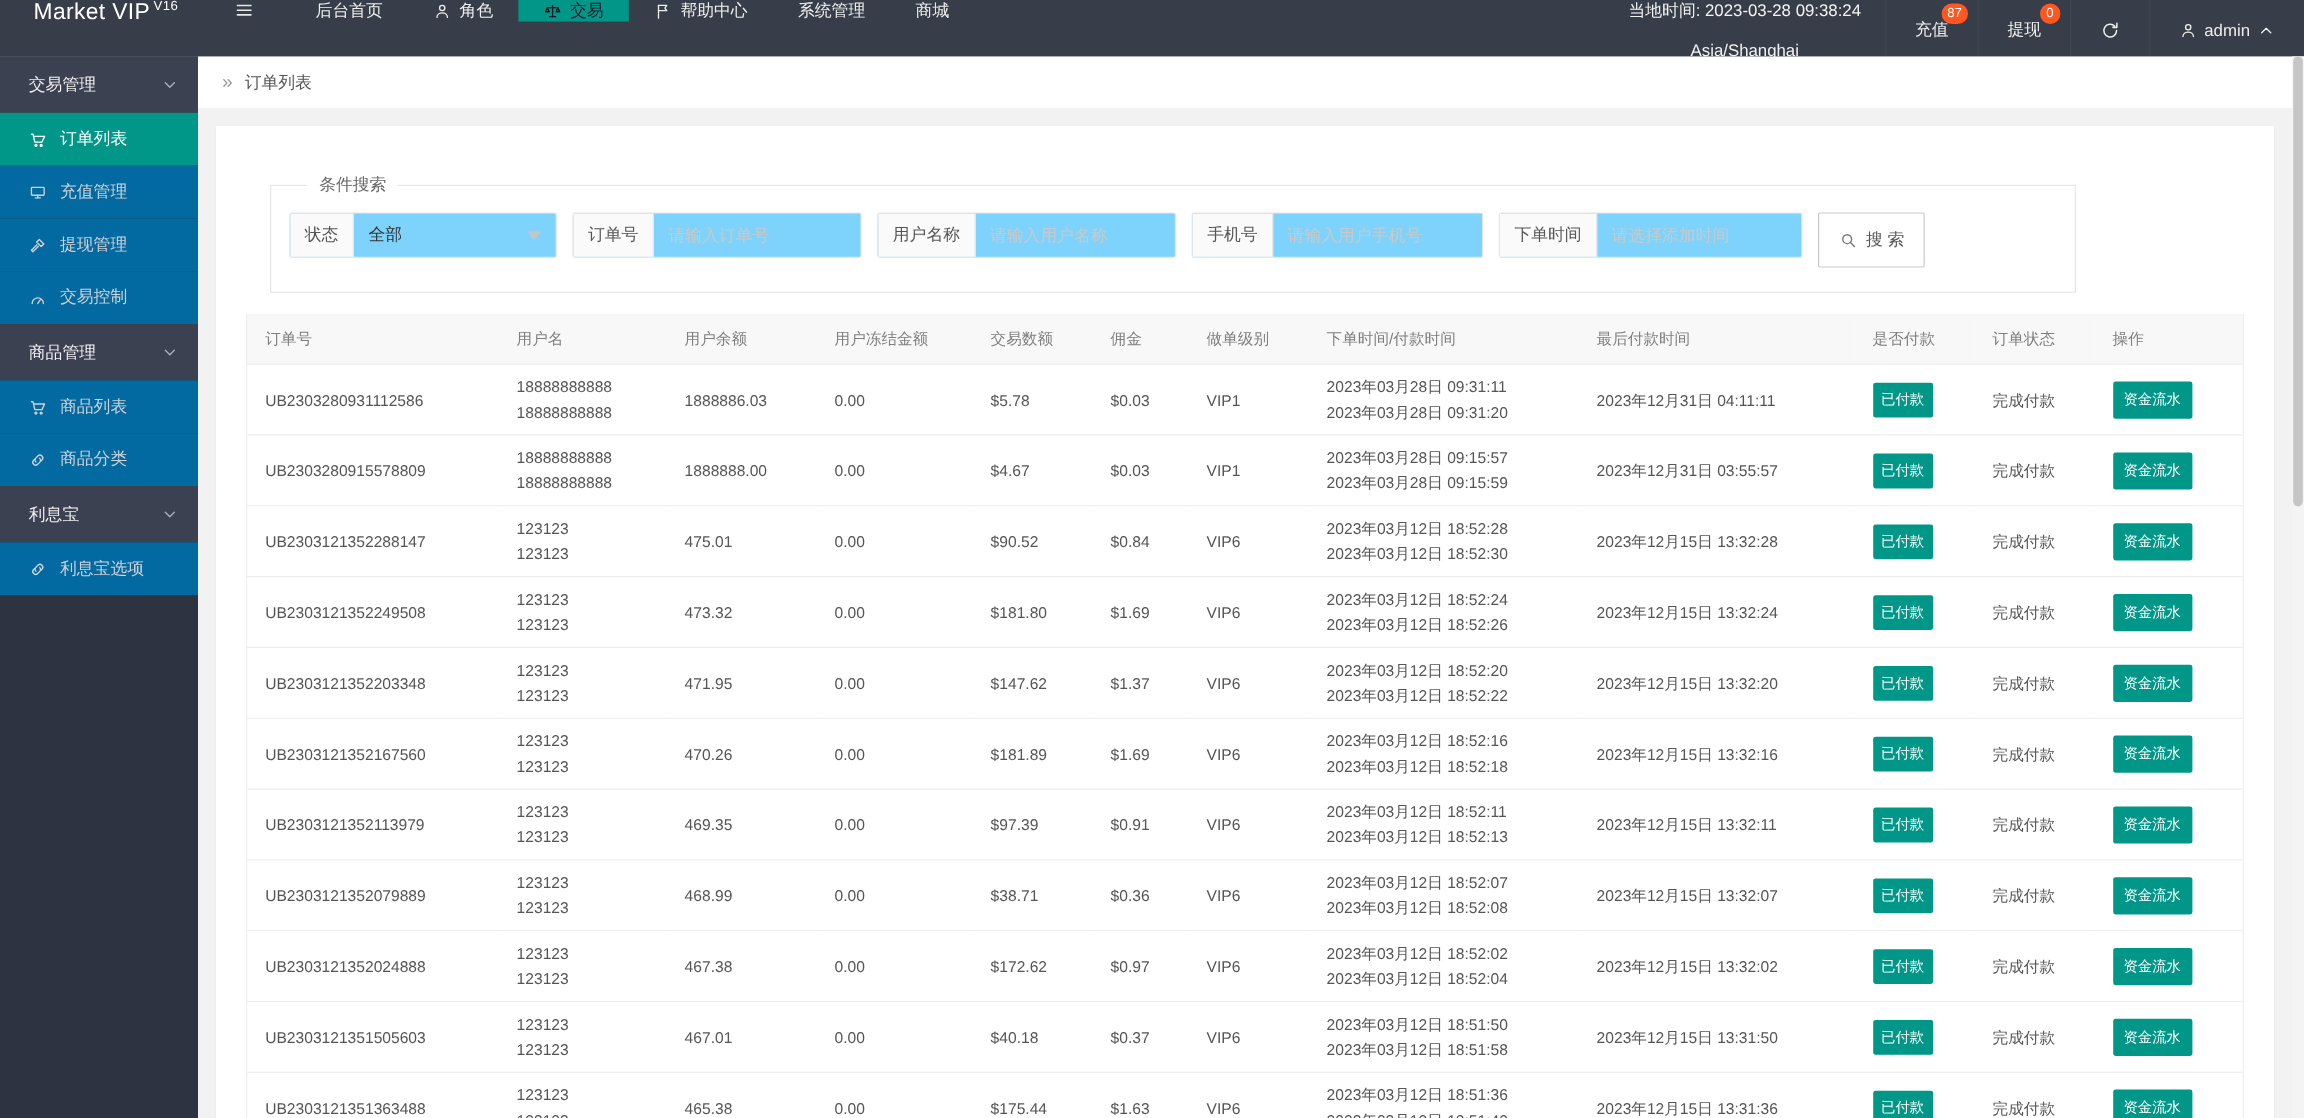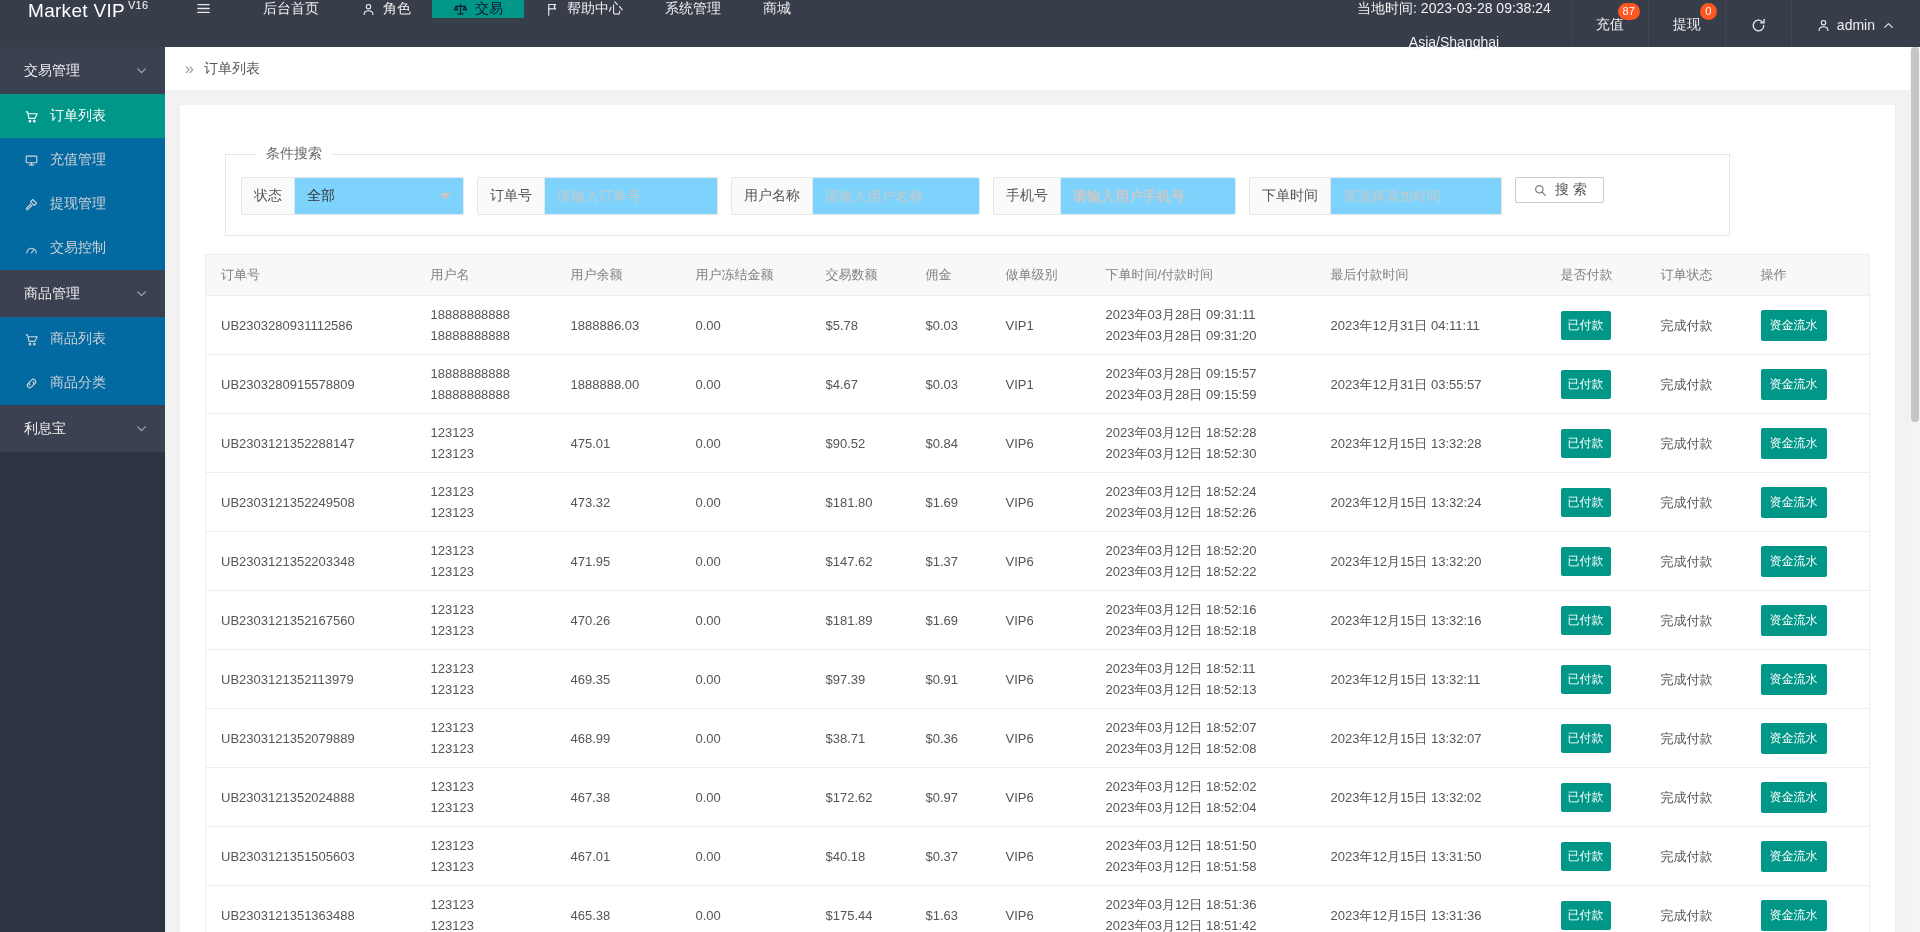--- a/index.html
+++ b/index.html
@@ -38,21 +38,21 @@
   
   fieldset.search-box { border:1px solid #e6e6e6; margin:25px 140px 0 20px; padding:10px 15px 20px; }
   fieldset.search-box legend { font-size:14px; color:#666; padding:0 10px; margin-left:15px;margin-top:36px; }
   .filters { display:flex; gap:13px; margin-top:4px; }
   .igroup { display:flex; height:38px; border:1px solid #e6e6e6; border-radius:2px; background:#7dd3fc; }
   .igroup .ilabel { background:#fafafa; border-right:1px solid #e6e6e6; display:flex; align-items:center; padding:0 12px; font-size:14px; color:#555; white-space:nowrap; }
   .igroup input { border:none; outline:none; padding:0 12px; font-size:14px; color:#666; background:transparent; }
   .igroup input::placeholder { color:#c9c9c9; }
   .select-box { display:flex; align-items:center; width:168px; padding:0 12px; font-size:14px; color:#333; cursor:pointer;gap:20px; }
   .select-box .caret { margin-left:auto; width:0; height:0; border-left:6px solid transparent; border-right:6px solid transparent; border-top:7px solid #c6c6c6; }
-  .btn-search { height:26px; padding:0 16px; border:1px solid #c9c9c9; border-radius:2px; background:#fff; color:#555; font-size:14px; display:flex; align-items:center; gap:7px; cursor:pointer; white-space:nowrap;justify-content:space-between; }
+  .btn-search { height:46px; padding:0 16px; border:1px solid #c9c9c9; border-radius:2px; background:#fff; color:#555; font-size:14px; display:flex; align-items:center; gap:7px; cursor:pointer; white-space:nowrap;justify-content:space-between; }
   .btn-search .icon svg { width:16px; height:16px; color:#777; }
 
   
   table.order-table { width:100%; border-collapse:collapse; table-layout:fixed; margin-top:18px; border:1px solid #eee; }
   table.order-table th { background:#f8f8f8; font-weight:normal; color:#7f7f7f; font-size:13px; text-align:left; padding:11px 15px; border-bottom:1px solid #eee; white-space:nowrap; }
   table.order-table td { font-size:13px; color:#555; padding:8px 15px; border-bottom:1px solid #eee; height:59px; line-height:21px; overflow:hidden; white-space:nowrap; }
   .badge-paid { display:inline-block; background:#009688; color:#fff; font-size:12px; padding:4px 7px; border-radius:2px; }
   .btn-flow { display:inline-block; background:#009688; color:#fff; font-size:12px; padding:5px 9px; border-radius:2px; cursor:pointer; }
 
   
@@ -227,20 +227,29 @@
       </span>
       <span>商品分类</span>
     </div>
     <div class="side-group-header">
       <span>利息宝</span>
       <span class="icon chev">
         <svg viewBox="0 0 24 24" fill="none" stroke="currentColor" stroke-width="1.8" stroke-linecap="round" stroke-linejoin="round">
           <path d="M6 9.5l6 6 6-6"></path>
         </svg>
       </span>
+    </div>
+    <div class="side-item">
+      <span class="icon">
+        <svg viewBox="0 0 24 24" fill="none" stroke="currentColor" stroke-width="1.8" stroke-linecap="round" stroke-linejoin="round">
+          <path d="M9.5 14.5a3.8 3.8 0 0 1 0-5.4l2.6-2.6a3.8 3.8 0 0 1 5.4 5.4l-1.3 1.3"></path>
+          <path d="M14.5 9.5a3.8 3.8 0 0 1 0 5.4l-2.6 2.6a3.8 3.8 0 0 1-5.4-5.4l1.3-1.3"></path>
+        </svg>
+      </span>
+      <span>利息宝选项</span>
     </div>
   </div>
 
 <div class="main">
   <div class="breadcrumb-bar">
     <span class="arr">»</span>
     <span>订单列表</span>
   </div>
   <div class="content">
     <div class="card">
@@ -259,21 +268,21 @@
             <div class="igroup">
               <span class="ilabel">订单号</span>
               <input style="width: 172px;" placeholder="请输入订单号">
             </div>
             <div class="igroup">
               <span class="ilabel">用户名称</span>
               <input style="width: 166px;" placeholder="请输入用户名称">
             </div>
             <div class="igroup">
               <span class="ilabel">手机号</span>
-              <input style="width: 174px; font-weight: bold;" placeholder="请输入用户手机号">
+              <input style="width: 174px;" placeholder="请输入用户手机号">
             </div>
             <div class="igroup">
               <span class="ilabel">下单时间</span>
               <input style="width: 170px;" placeholder="请选择添加时间">
             </div>
             <button class="btn-search">
               <span class="icon">
                   <svg viewBox="0 0 24 24" fill="none" stroke="currentColor" stroke-width="1.8" stroke-linecap="round" stroke-linejoin="round">
                     <circle cx="11" cy="11" r="5.5"></circle>
                     <path d="M15.5 15.5L20 20"></path>

